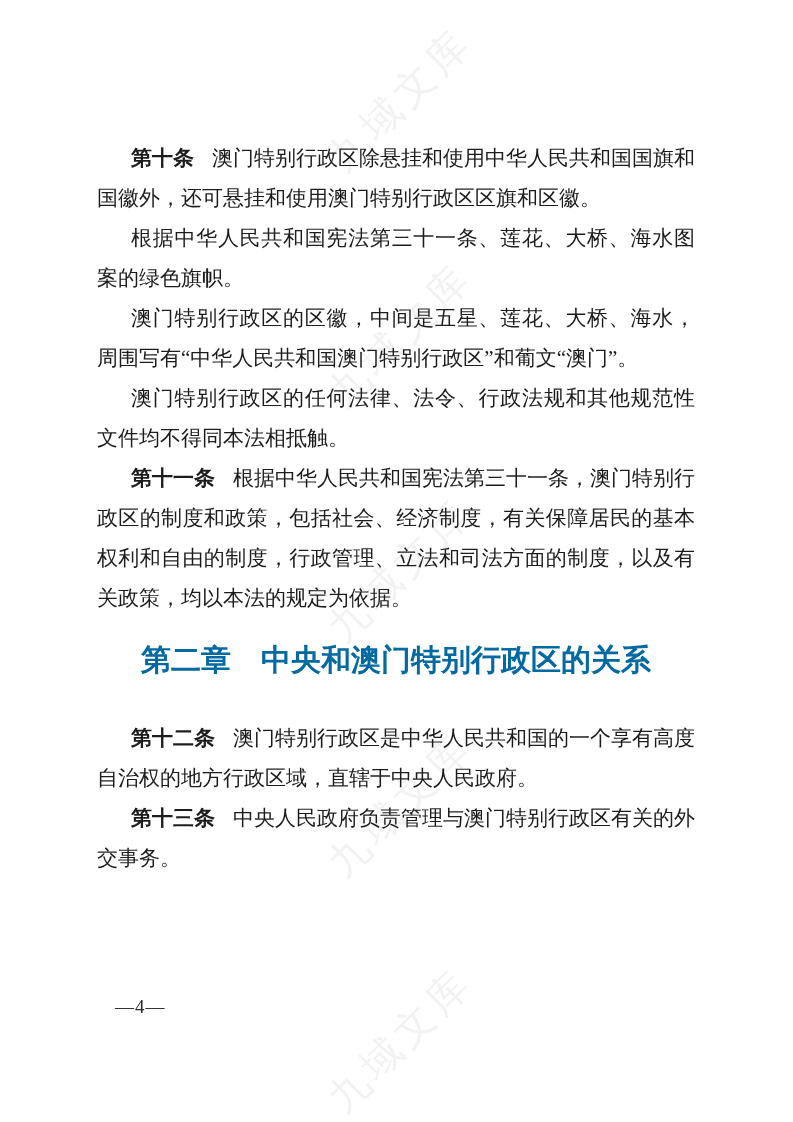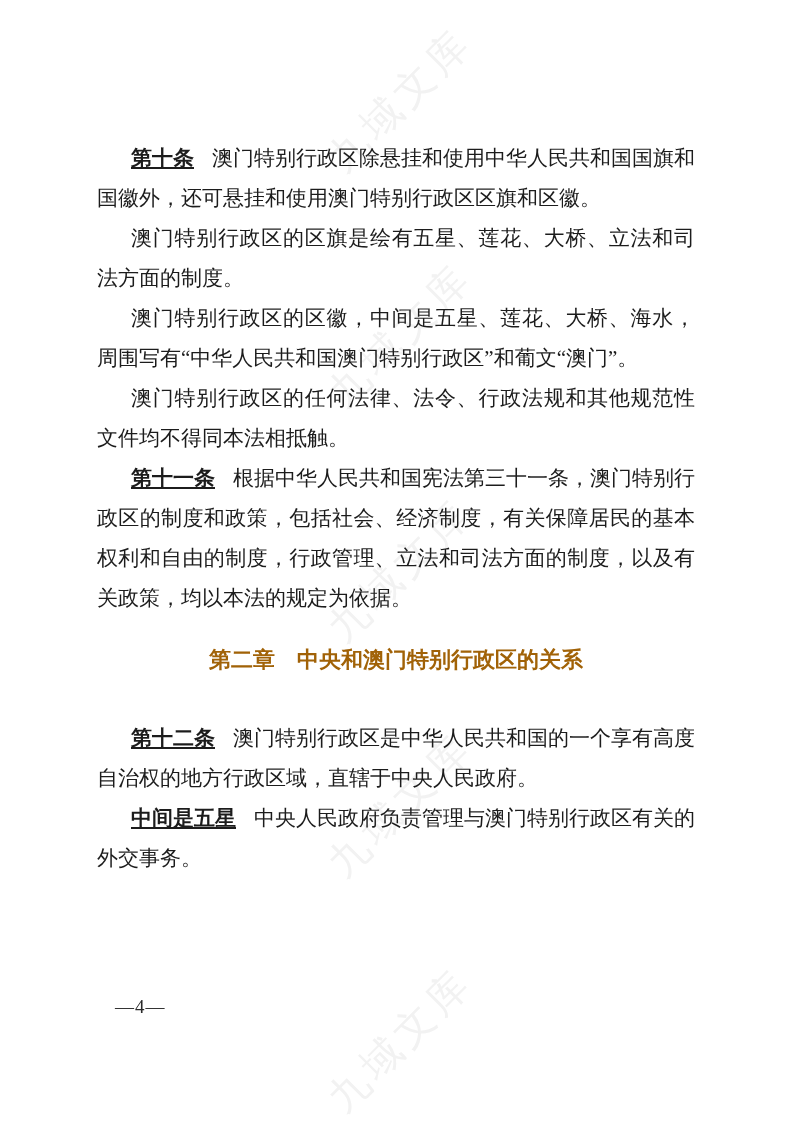--- a/index.html
+++ b/index.html
@@ -49,31 +49,30 @@
     text-align: justify;
   }
   .para {
     margin: 0;
     text-indent: 34px;
   }
   .lead {
     font-family: "Liberation Sans", "DejaVu Sans", sans-serif;
     font-weight: 700;
     margin-right: 18px;
-    text-decoration: underline;
   }
   .chapter {
     margin: 22px 0 38px 0;
     font-family: "Liberation Sans", "DejaVu Sans", sans-serif;
     font-weight: 700;
-    font-size: 22px;
+    font-size: 30px;
     line-height: 40px;
     text-align: center;
     text-indent: 0;
-    color: #a16207;
+    color: #0369a1;
   }
   .footer {
     position: absolute;
     left: 115px;
     top: 992px;
     z-index: 1;
     font-size: 19px;
     line-height: 30px;
     color: #2a2a2a;
     letter-spacing: 1px;
@@ -85,24 +84,24 @@
 <div class="page">
 
   <div class="watermark wm1">九域文库</div>
   <div class="watermark wm2">九域文库</div>
   <div class="watermark wm3">九域文库</div>
   <div class="watermark wm4">九域文库</div>
   <div class="watermark wm5">九域文库</div>
 
   <div class="doc-body">
       <p class="para"><span class="lead">第十条</span>澳门特别行政区除悬挂和使用中华人民共和国国旗和国徽外，还可悬挂和使用澳门特别行政区区旗和区徽。</p>
-      <p class="para">澳门特别行政区的区旗是绘有五星、莲花、大桥、立法和司法方面的制度。</p>
+      <p class="para">根据中华人民共和国宪法第三十一条、莲花、大桥、海水图案的绿色旗帜。</p>
       <p class="para">澳门特别行政区的区徽，中间是五星、莲花、大桥、海水，周围写有“中华人民共和国澳门特别行政区”和葡文“澳门”。</p>
       <p class="para">澳门特别行政区的任何法律、法令、行政法规和其他规范性文件均不得同本法相抵触。</p>
       <p class="para"><span class="lead">第十一条</span>根据中华人民共和国宪法第三十一条，澳门特别行政区的制度和政策，包括社会、经济制度，有关保障居民的基本权利和自由的制度，行政管理、立法和司法方面的制度，以及有关政策，均以本法的规定为依据。</p>
       <h2 class="chapter">第二章　中央和澳门特别行政区的关系</h2>
       <p class="para"><span class="lead">第十二条</span>澳门特别行政区是中华人民共和国的一个享有高度自治权的地方行政区域，直辖于中央人民政府。</p>
-      <p class="para"><span class="lead">中间是五星</span>中央人民政府负责管理与澳门特别行政区有关的外交事务。</p>
+      <p class="para"><span class="lead">第十三条</span>中央人民政府负责管理与澳门特别行政区有关的外交事务。</p>
     </div>
 
   <div class="footer">—4—</div>
 
 </div>
 
 </body></html>

